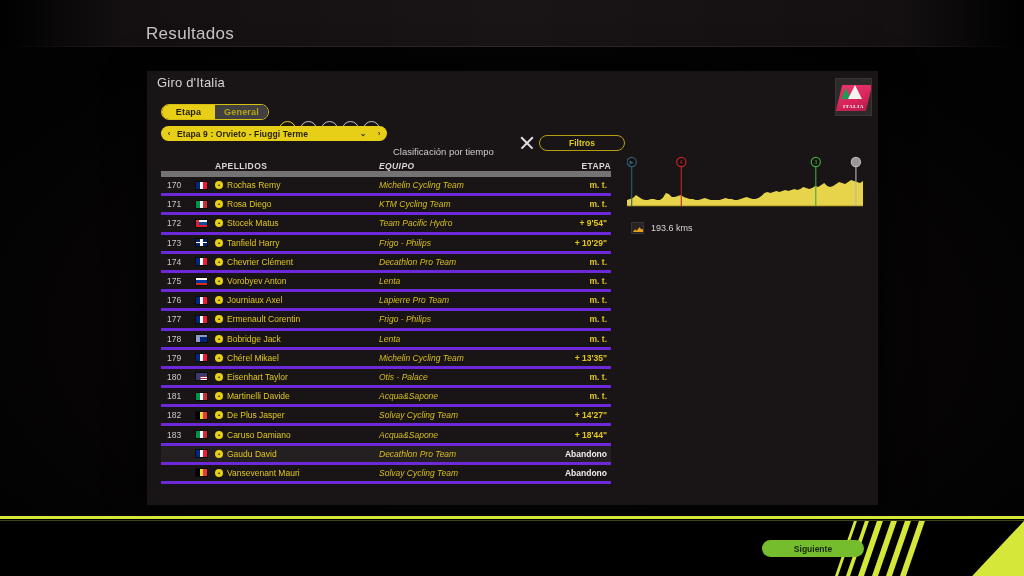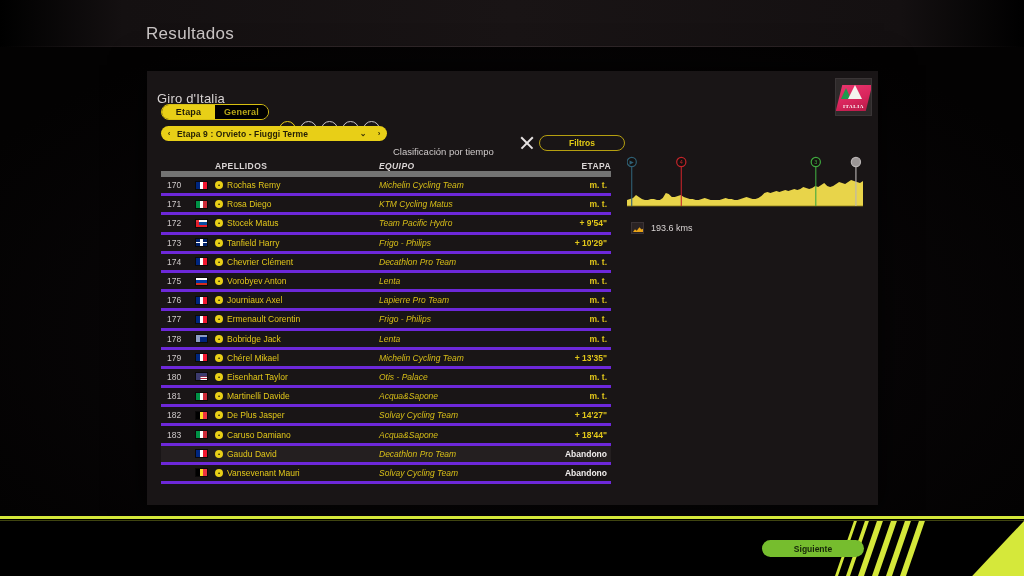--- a/index.html
+++ b/index.html
@@ -32,21 +32,21 @@
       radial-gradient(ellipse 620px 330px at 512px 280px, #0d0a0b 0%, #070506 60%, #030202 100%);
   }
 
   
   .panel {
     position: absolute; left: 147px; top: 71px; width: 731px; height: 434px;
     background: #191516;
     box-shadow: 0 0 28px 6px rgba(0,0,0,.6);
   }
   .panel-title {
-    position: absolute; left: 10px; top: 20px;
+    position: absolute; left: 10px; top: 4px;
     font-size: 13px; color: #d8d3d3; letter-spacing: .2px;
   }
 
   
   .logo-badge {
     position: absolute; right: 6px; top: 7px; width: 37px; height: 38px;
     background: #2e2a2a; border: 1px solid #3a3536;
     overflow: hidden;
   }
   .logo-inner { position: absolute; inset: 3px; }
@@ -74,21 +74,21 @@
   
   .toggle {
     position: absolute; left: 14px; top: 33px; height: 16px;
     display: flex; border: 1px solid #d7bf10; border-radius: 9px; overflow: hidden;
   }
   .toggle-seg {
     width: 53px; line-height: 14px; text-align: center;
     font-size: 9px; letter-spacing: .2px; cursor: pointer;
   }
   .toggle-seg.on  { background: #e8cf17; color: #201c08; font-weight: bold; }
-  .toggle-seg.off { background: #000000; color: #b7a717; font-weight: bold; }
+  .toggle-seg.off { background: #404040; color: #b7a717; font-weight: bold; }
 
   
   .clsrow { position: absolute; left: 132px; top: 31px; display: flex; align-items: center; gap: 4px; }
   .cls-ico {
     width: 17px; height: 17px; border-radius: 50%;
     border: 1.4px solid #c9c4c4; color: #d6d1d1;
     display: flex; align-items: center; justify-content: center;
     font-size: 8px; font-weight: bold; background: #191516; cursor: pointer;
   }
   .cls-ico.sel { border-color: #e8cf17; color: #e8cf17; }
@@ -301,21 +301,21 @@
           </div>
           <div class="row">
             <div class="c-rank">171</div>
             <div class="c-flag">
               <span class="flag" style="background: linear-gradient(to right, rgb(0, 146, 70) 33%, rgb(255, 255, 255) 33%, rgb(255, 255, 255) 66%, rgb(206, 43, 55) 66%);"></span>
             </div>
             <div class="c-name">
               <span class="rider-dot">•</span>
               <span>Rosa Diego</span>
             </div>
-            <div class="c-team">KTM Cycling Matus</div>
+            <div class="c-team">KTM Cycling Team</div>
             <div class="c-time">m. t.</div>
           </div>
           <div class="row">
             <div class="c-rank">172</div>
             <div class="c-flag">
               <span class="flag" style="background: linear-gradient(rgb(255, 255, 255) 33%, rgb(11, 78, 162) 33%, rgb(11, 78, 162) 66%, rgb(238, 28, 37) 66%); box-shadow: rgba(238, 28, 37, 0.9) 4px 0px 0px -1px inset;"></span>
             </div>
             <div class="c-name">
               <span class="rider-dot">•</span>
               <span>Stocek Matus</span>

